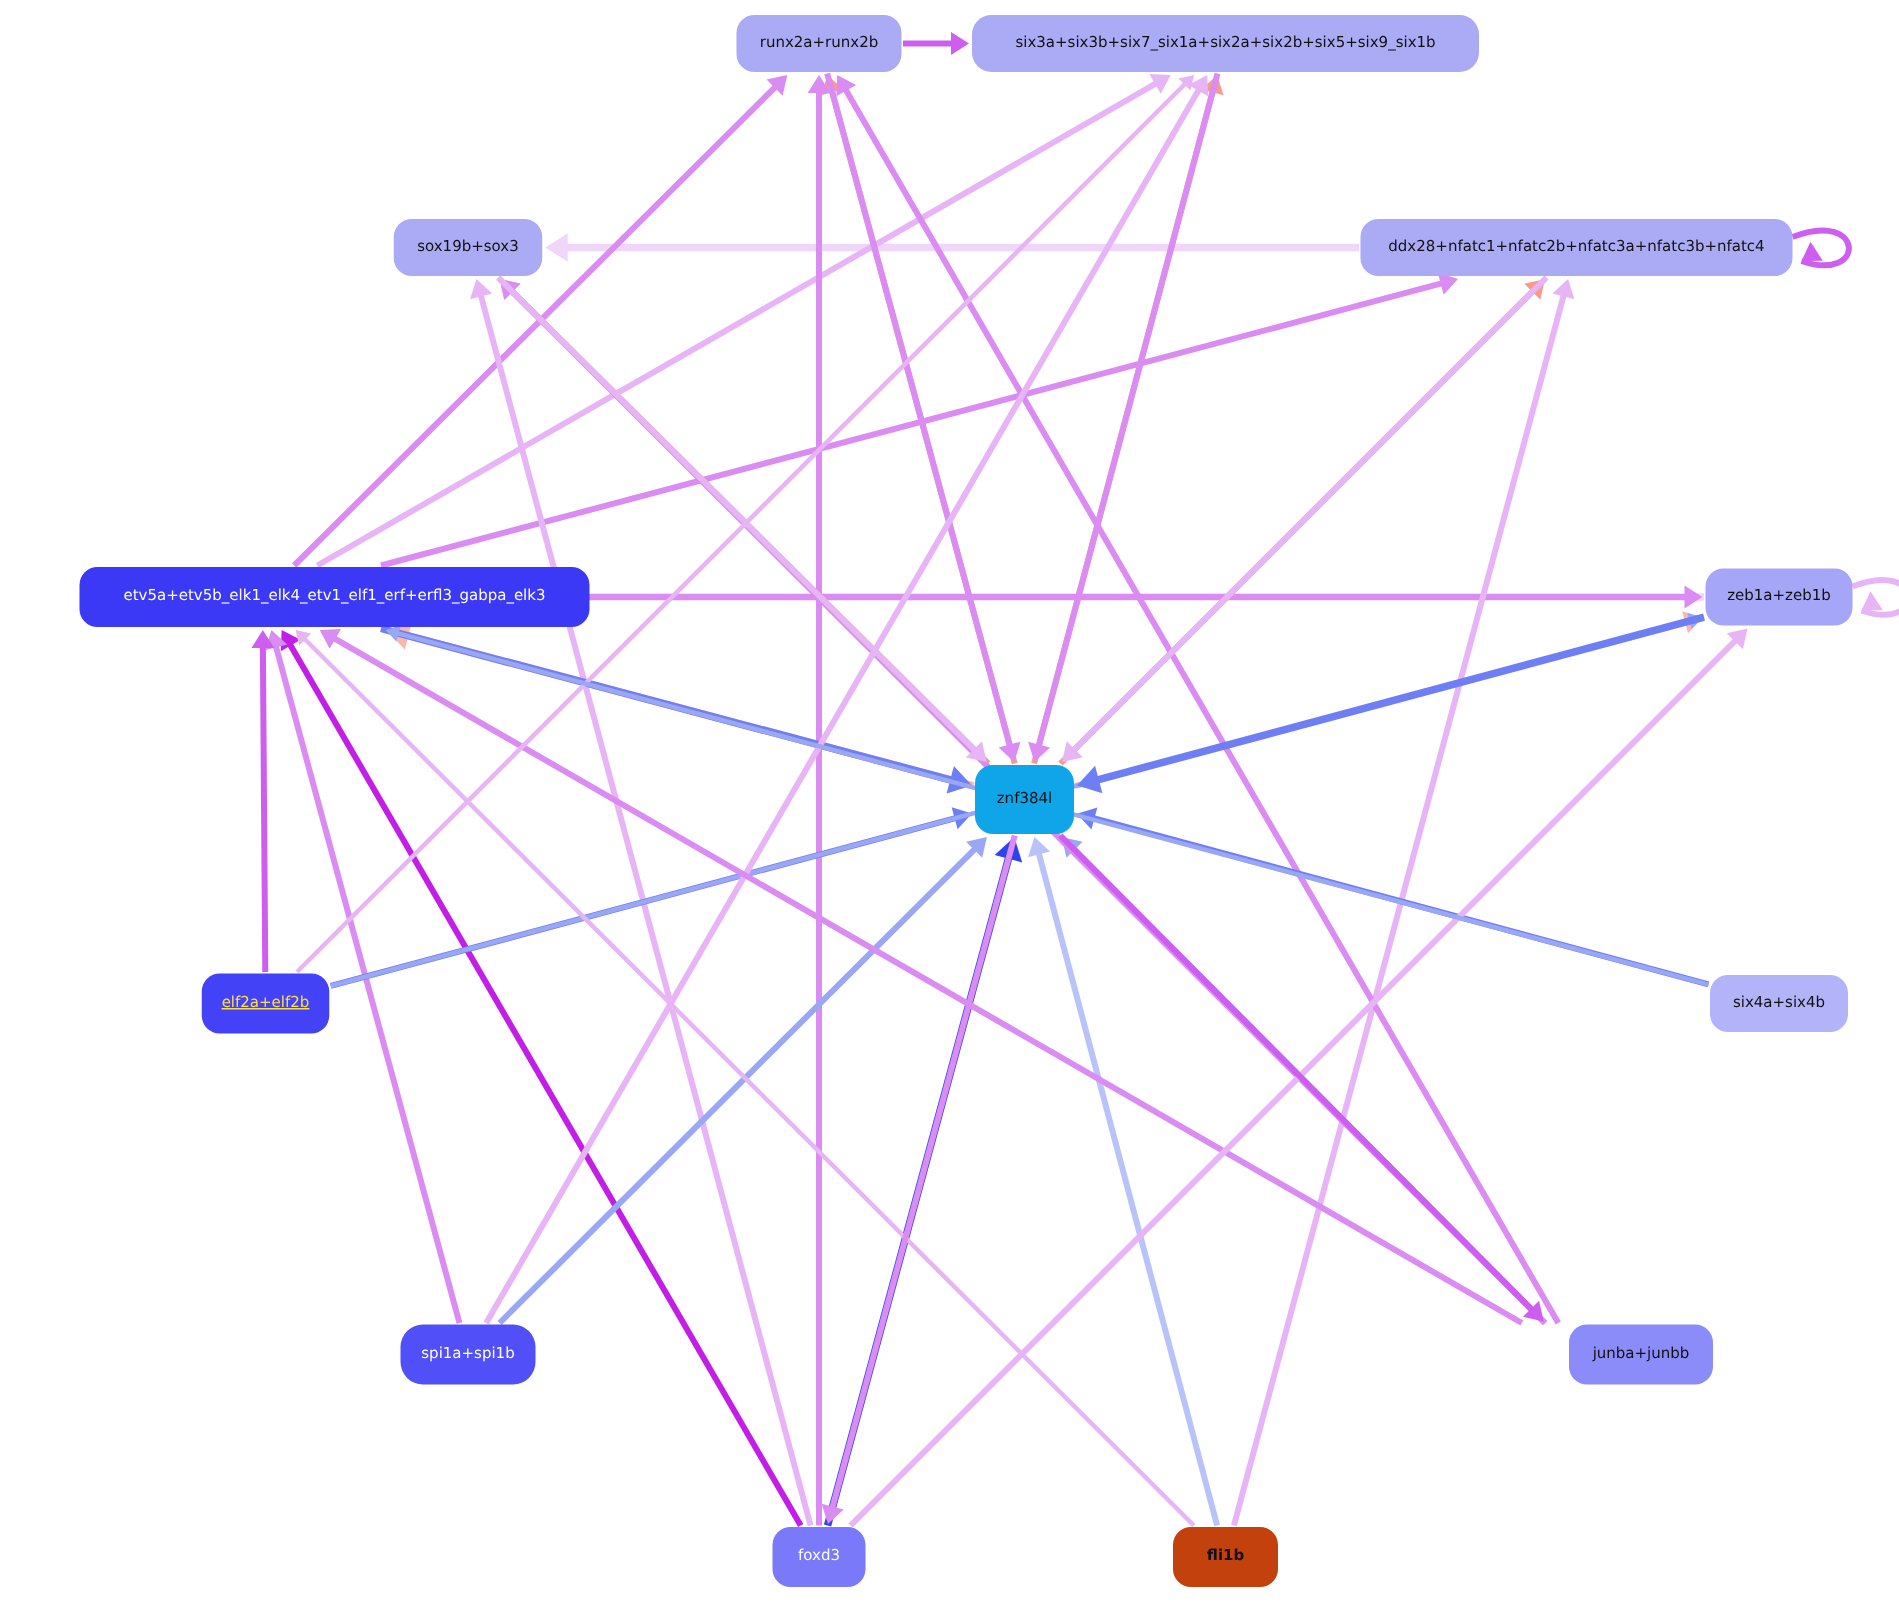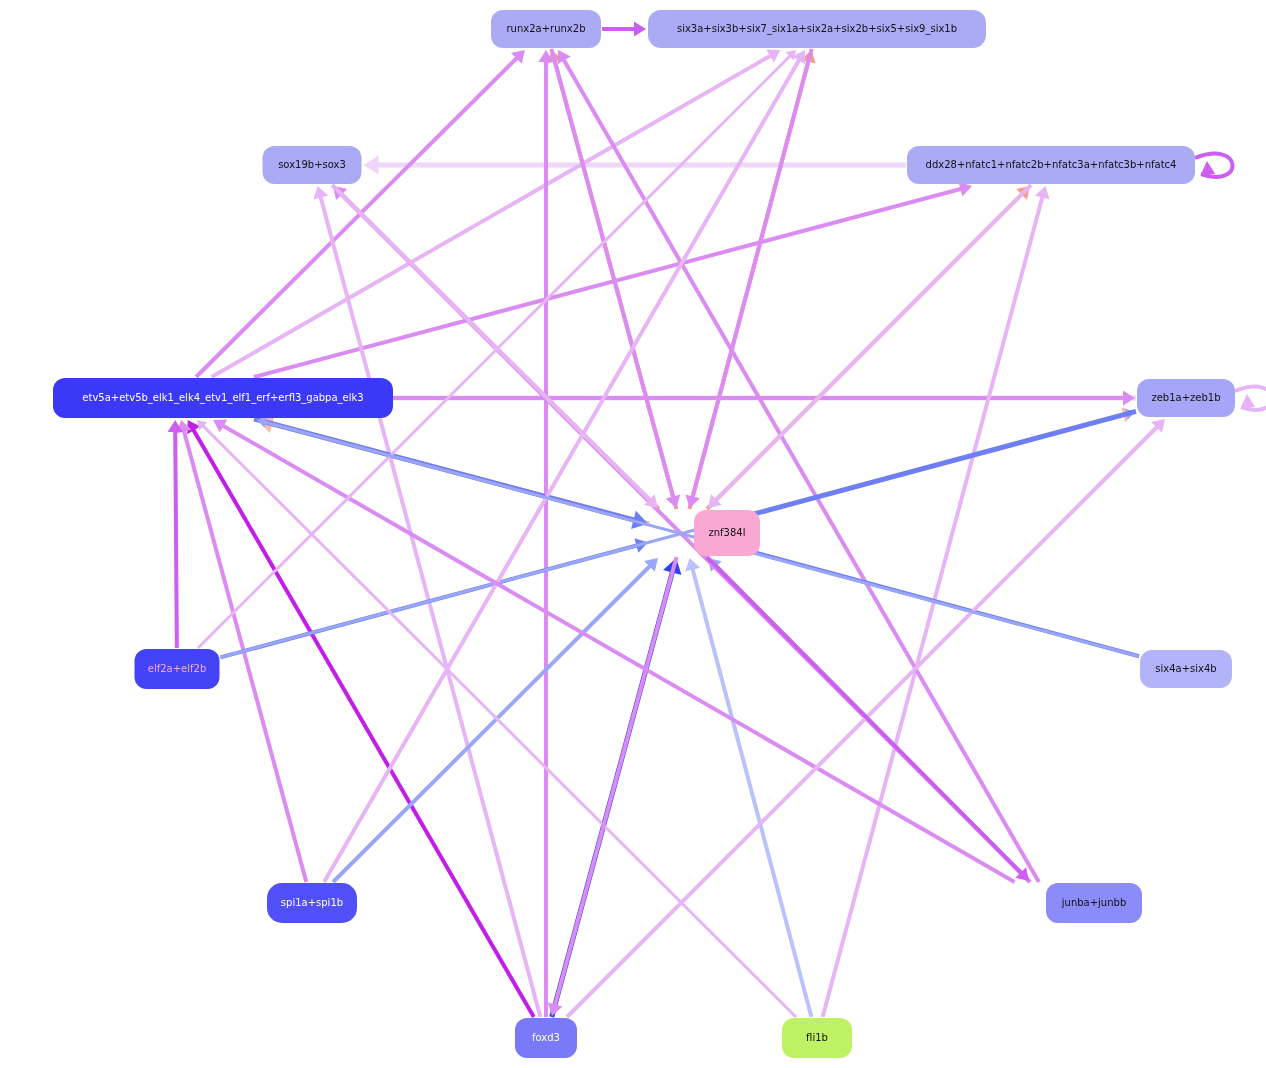--- a/index.html
+++ b/index.html
@@ -232,35 +232,35 @@
       </div>
       <div class="gnode" style="left: 1051px; top: 165px; width: 288px; height: 38px; background: rgb(170, 170, 245); color: rgb(17, 17, 17);">
         <span>ddx28+nfatc1+nfatc2b+nfatc3a+nfatc3b+nfatc4</span>
       </div>
       <div class="gnode" style="left: 175px; top: 398px; width: 340px; height: 40px; background: rgb(59, 57, 246); color: rgb(255, 255, 255); margin-left: 48px;">
         <span>etv5a+etv5b_elk1_elk4_etv1_elf1_erf+erfl3_gabpa_elk3</span>
       </div>
       <div class="gnode" style="left: 1186px; top: 398px; width: 98px; height: 38px; background: rgb(165, 166, 247); color: rgb(17, 17, 17);">
         <span>zeb1a+zeb1b</span>
       </div>
-      <div class="gnode" style="left: 683px; top: 533px; width: 66px; height: 46px; background: #f9a8d4; color: rgb(17, 17, 17); margin-left: 44px;">
+      <div class="gnode" style="left: 683px; top: 533px; width: 66px; height: 46px; background: #0ea5e9; color: rgb(17, 17, 17);">
         <span>znf384l</span>
       </div>
-      <div class="gnode" style="left: 177px; top: 669px; width: 85px; height: 40px; background: rgb(68, 66, 247); color: #f0abfc;">
+      <div class="gnode" style="left: 177px; top: 669px; width: 85px; height: 40px; background: rgb(68, 66, 247); color: #fde047; text-decoration: underline;">
         <span>elf2a+elf2b</span>
       </div>
       <div class="gnode" style="left: 1186px; top: 669px; width: 92px; height: 38px; background: rgb(178, 179, 248); color: rgb(17, 17, 17);">
         <span>six4a+six4b</span>
       </div>
       <div class="gnode" style="left: 312px; top: 903px; width: 90px; height: 40px; background: rgb(81, 80, 248); color: rgb(255, 255, 255); border-radius: 15px;">
         <span>spi1a+spi1b</span>
       </div>
       <div class="gnode" style="left: 1094px; top: 903px; width: 96px; height: 40px; background: rgb(139, 140, 250); color: rgb(17, 17, 17); justify-content: center;">
         <span>junba+junbb</span>
       </div>
       <div class="gnode" style="left: 546px; top: 1038px; width: 62px; height: 40px; background: rgb(122, 121, 250); color: rgb(255, 255, 255);">
         <span>foxd3</span>
       </div>
-      <div class="gnode" style="left: 817px; top: 1038px; width: 70px; height: 40px; background: #bef264; color: rgb(17, 17, 17);">
+      <div class="gnode" style="left: 817px; top: 1038px; width: 70px; height: 40px; background: #c2410c; color: rgb(17, 17, 17); font-weight: bold;">
         <span>fli1b</span>
       </div>
     </div>
 </div>
 
 </body></html>

